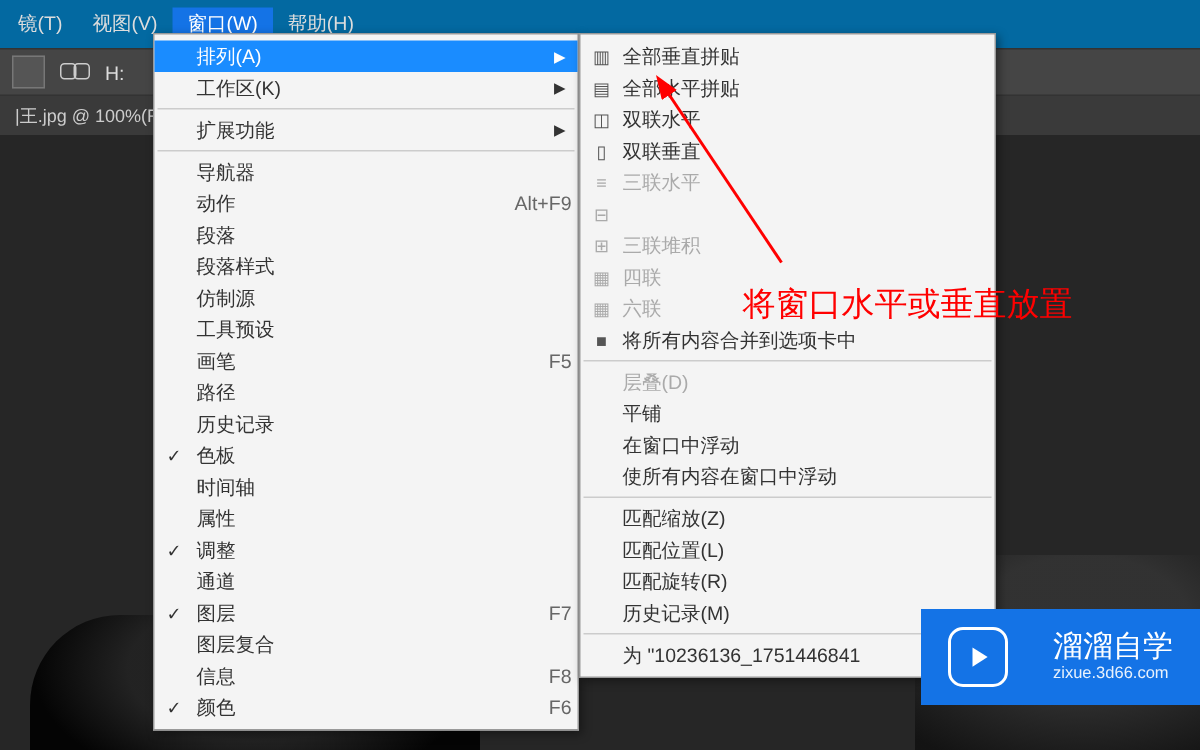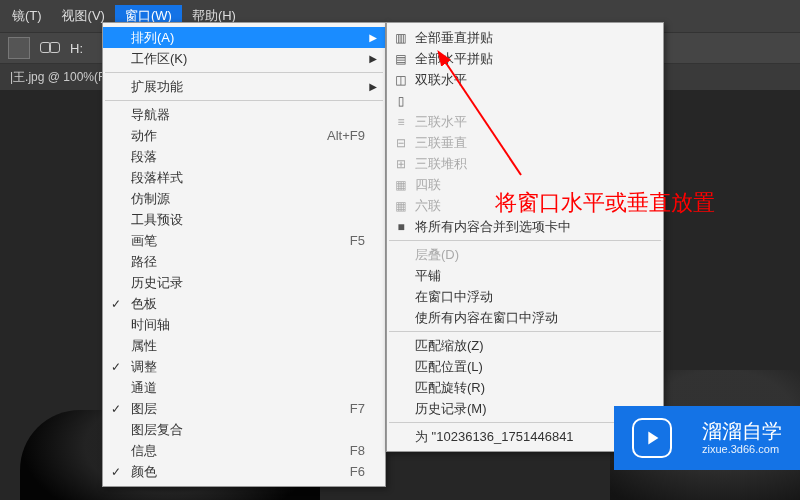--- a/index.html
+++ b/index.html
@@ -7,21 +7,21 @@
     font-family: "Microsoft YaHei", Arial, sans-serif;
     font-size: 13px;
     background: #535353;
     width: 800px;
     height: 500px;
     overflow: hidden;
     position: relative;
   }
   .menubar {
     display: flex;
-    background: #404040;
+    background: #0369a1;
     color: #ddd;
     height: 32px;
     align-items: center;
     padding-left: 2px;
   }
   .menubar .mitem {
     padding: 2px 10px;
     cursor: default;
   }
   .menubar .mitem.active {
@@ -62,21 +62,21 @@
     box-shadow: 2px 2px 6px rgba(0,0,0,0.4);
     color: #333;
     font-size: 13px;
     padding: 4px 0;
     z-index: 10;
   }
   .dropdown .row {
     display: flex;
     align-items: center;
     height: 21px;
-    padding: 0 20px 0 28px;
+    padding: 0 4px 0 28px;
     position: relative;
     white-space: nowrap;
     cursor: default;
   }
   .dropdown .row.disabled {
     color: #aaa;
   }
   .dropdown .row.highlight {
     background: #1a8cff;
     color: #fff;
@@ -300,28 +300,28 @@
     <div class="row">
       <span class="glyph">▤</span>
       <span class="label">全部水平拼贴</span>
     </div>
     <div class="row">
       <span class="glyph">◫</span>
       <span class="label">双联水平</span>
     </div>
     <div class="row">
       <span class="glyph">▯</span>
+      <span class="label">双联垂直</span>
     </div>
     <div class="row disabled">
       <span class="glyph">≡</span>
       <span class="label">三联水平</span>
     </div>
     <div class="row disabled">
       <span class="glyph">⊟</span>
-      <span class="label">三联垂直</span>
     </div>
     <div class="row disabled">
       <span class="glyph">⊞</span>
       <span class="label">三联堆积</span>
     </div>
     <div class="row disabled">
       <span class="glyph">▦</span>
       <span class="label">四联</span>
     </div>
     <div class="row disabled">

